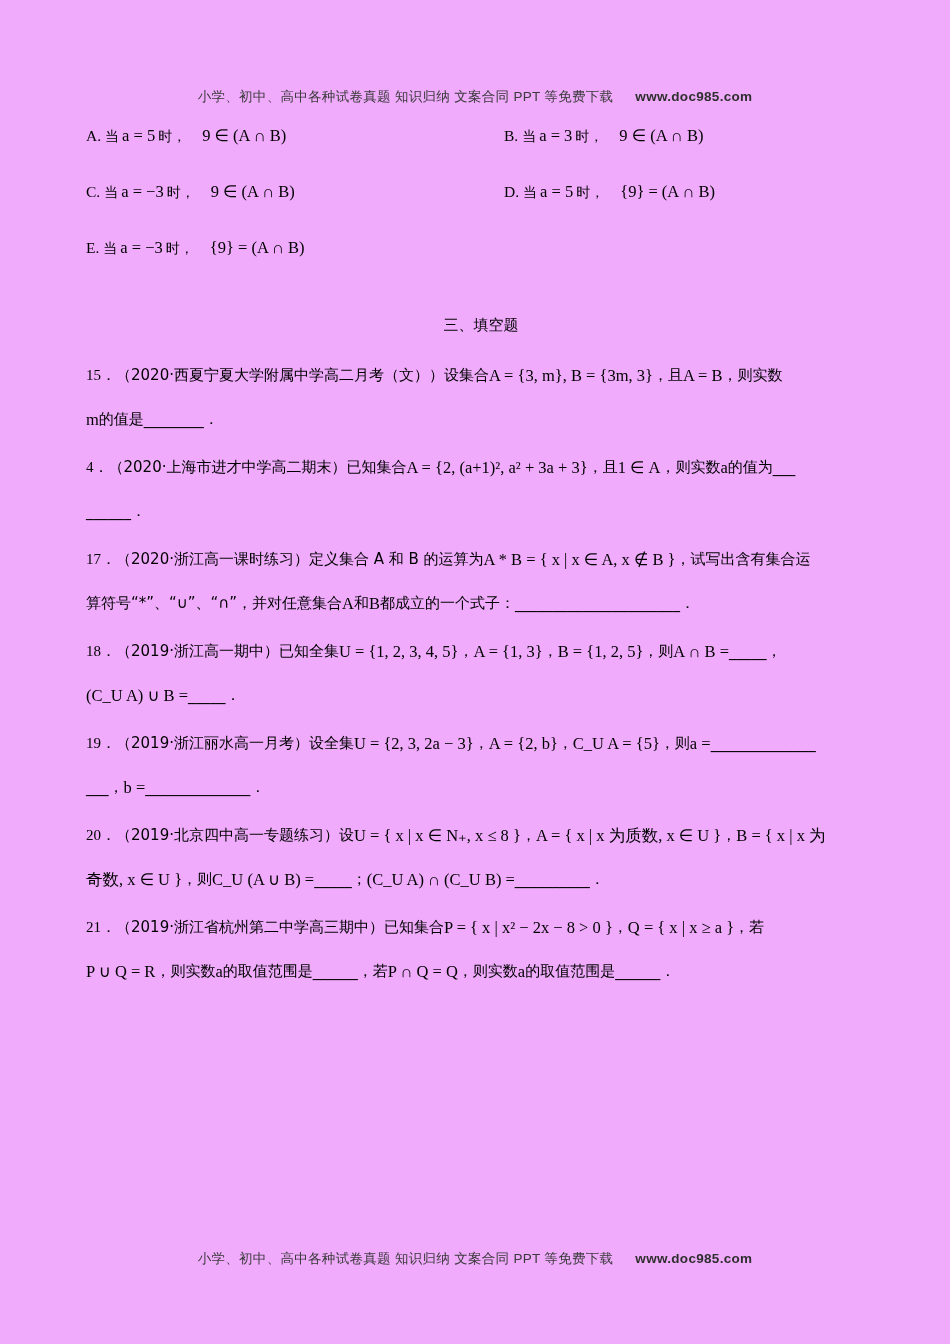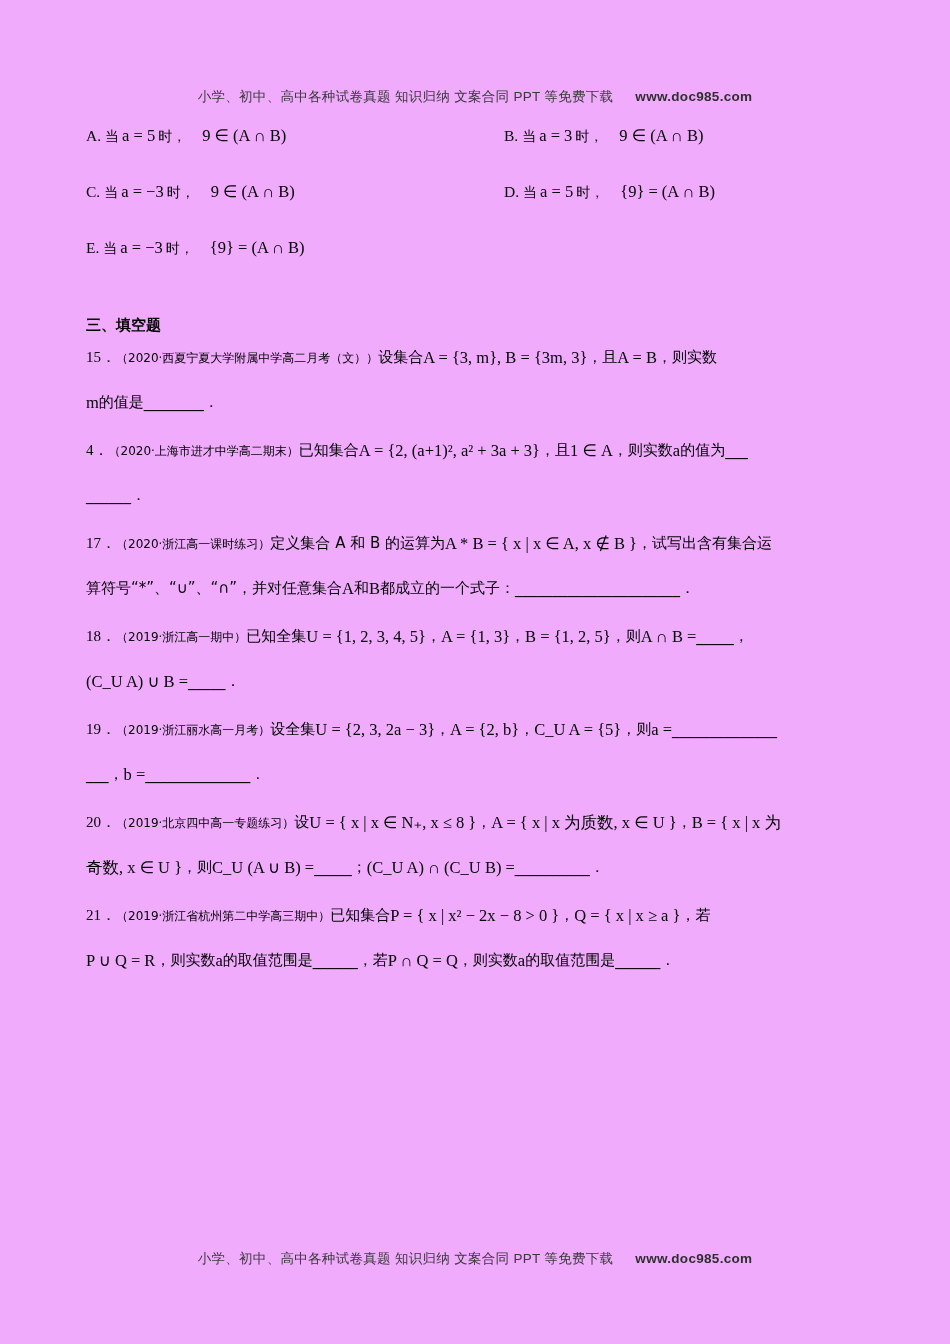--- a/index.html
+++ b/index.html
@@ -63,37 +63,39 @@
     font-family: "DejaVu Sans", sans-serif;
     font-size: 14px;
   }
   .math {
     font-family: "Liberation Serif", serif;
     font-size: 16.5px;
     white-space: nowrap;
   }
   .section-title {
     font-family: "DejaVu Sans", sans-serif;
-    font-weight: bold;
+    font-weight: normal;
     font-size: 15px;
     margin-top: 22px;
+    margin-bottom: 18px;
+    text-align: center;
   }
   .q {
     font-family: "DejaVu Sans", sans-serif;
     font-size: 13.6px;
     line-height: 44px;
     margin-bottom: 4px;
   }
   .q .num {
     font-family: "Liberation Serif", serif;
     font-size: 15px;
   }
   .q .src {
     font-family: "DejaVu Sans", sans-serif;
-    font-size: 12px;
+    font-size: 15px;
     margin-top: 21px;
   }
   .q .txt {
     font-family: "DejaVu Sans", sans-serif;
     font-size: 15px;
   }
   .q .math {
     font-size: 16.5px;
     position: relative;
     top: 1px;

